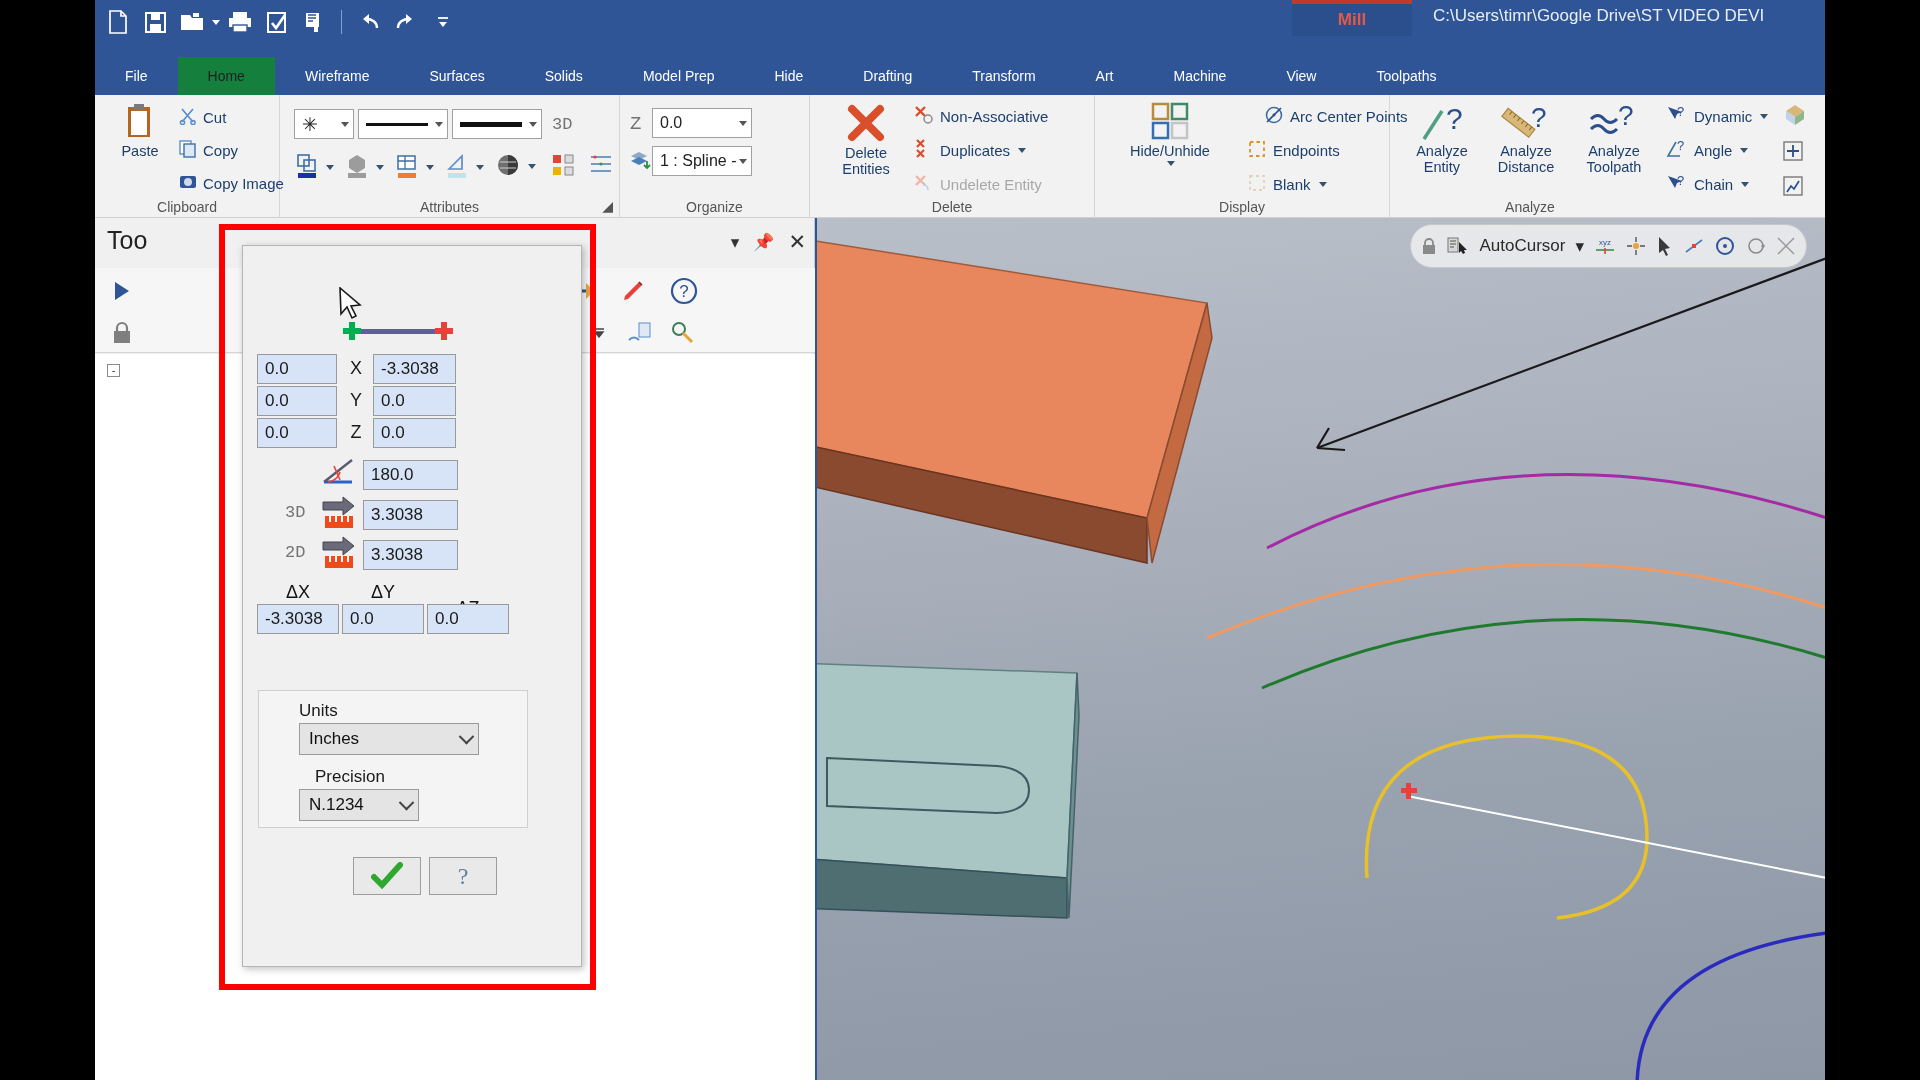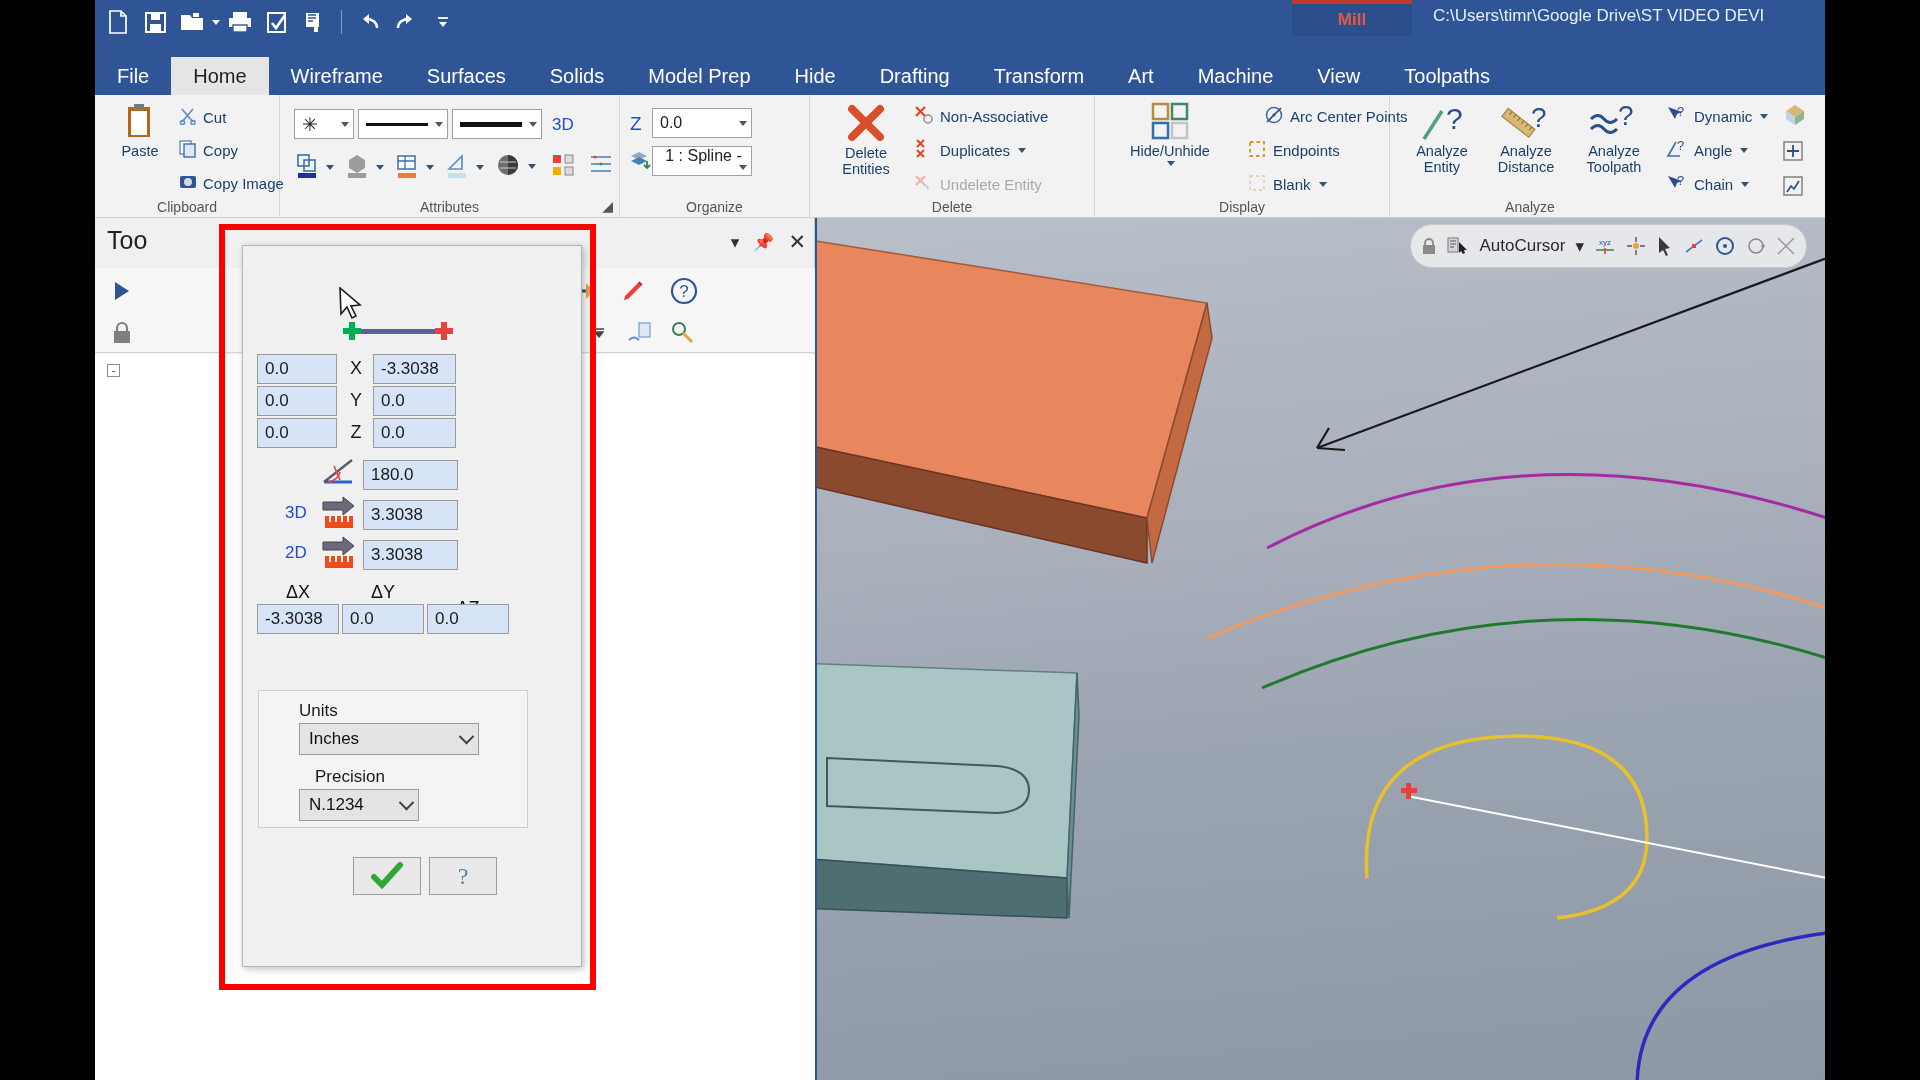--- a/index.html
+++ b/index.html
@@ -65,26 +65,26 @@
     padding-left: 18px;
   }
   
   #ribbon-tabs {
     position: absolute; left: 0; top: 57px;
     width: 1730px; height: 38px;
     background: #2f5597;
     display: flex; align-items: flex-end;
   }
   .rtab {
-    height: 38px; padding: 0 22px;
+    height: 38px; padding: 0 30px;
     display: flex; align-items: center; justify-content: center;
-    color: #fff; font-size: 20px; white-space: nowrap;
+    color: #fff; font-size: 14px; white-space: nowrap;
   }
   .rtab.active {
-    background: #e5e5e5; color: #1f1f1f;
+    background: #15803d; color: #1f1f1f;
   }
   
   #ribbon {
     position: absolute; left: 0; top: 95px;
     width: 1730px; height: 123px;
     background: #f2f2f2;
     border-bottom: 1px solid #cfcfcf;
   }
   .rgroup {
     position: absolute; top: 0; height: 123px;
@@ -240,21 +240,21 @@
     border: 1px solid #9a9a9a;
     font-size: 17px; color: #1a1a1a;
     display: flex; align-items: center;
     padding-left: 7px;
   }
   .axis-lbl {
     position: absolute; font-size: 18px; color: #1a1a1a;
     text-align: center; width: 22px;
   }
   .row-lbl {
-    position: absolute; font-size: 17px; color: #1d4ed8;
+    position: absolute; font-size: 17px; color: #737373; font-family: Liberation Mono, monospace;
   }
   .delta-lbl {
     position: absolute; font-size: 18px; color: #111;
     text-align: center;
   }
   #group-units {
     position: absolute; left: 15px; top: 398px;
     width: 270px; height: 138px;
     border: 1px solid #cfcfcf;
     background: #f4f4f4;
@@ -489,21 +489,21 @@
           <span>0.0</span>
           <span class="cc"></span>
         </div>
         <div class="small-row" style="left:8px;top:52px;">
           <span><svg width="24" height="24" viewBox="0 0 24 24">
                 <path d="M3 9l8-4 8 4-8 4z" fill="#8fa9c4"></path>
                 <path d="M3 14l8-4 8 4-8 4z" fill="#4a7fb5"></path>
                 <path d="M19 14v7M16 18l3 3 3-3" stroke="#2f8f3e" stroke-width="1.8" fill="none"></path>
               </svg></span>
         </div>
-        <div class="combo" style="position:absolute;left:32px;top:51px;width:100px;flex-direction:column;">
+        <div class="combo" style="position:absolute;left:32px;top:51px;width:100px;">
           <span>1 : Spline -</span>
           <span class="cc"></span>
         </div>
         <div class="rgroup-label">Organize</div>
       </div>
 
       <div class="rgroup" style="left:715px;width:285px;">
         <div class="big-btn" style="left:18px;top:6px;width:76px;">
           <svg width="44" height="44" viewBox="0 0 44 44">
               <path d="M8 8l28 28M36 8L8 36" stroke="#d94f2b" stroke-width="8" stroke-linecap="round"></path>

